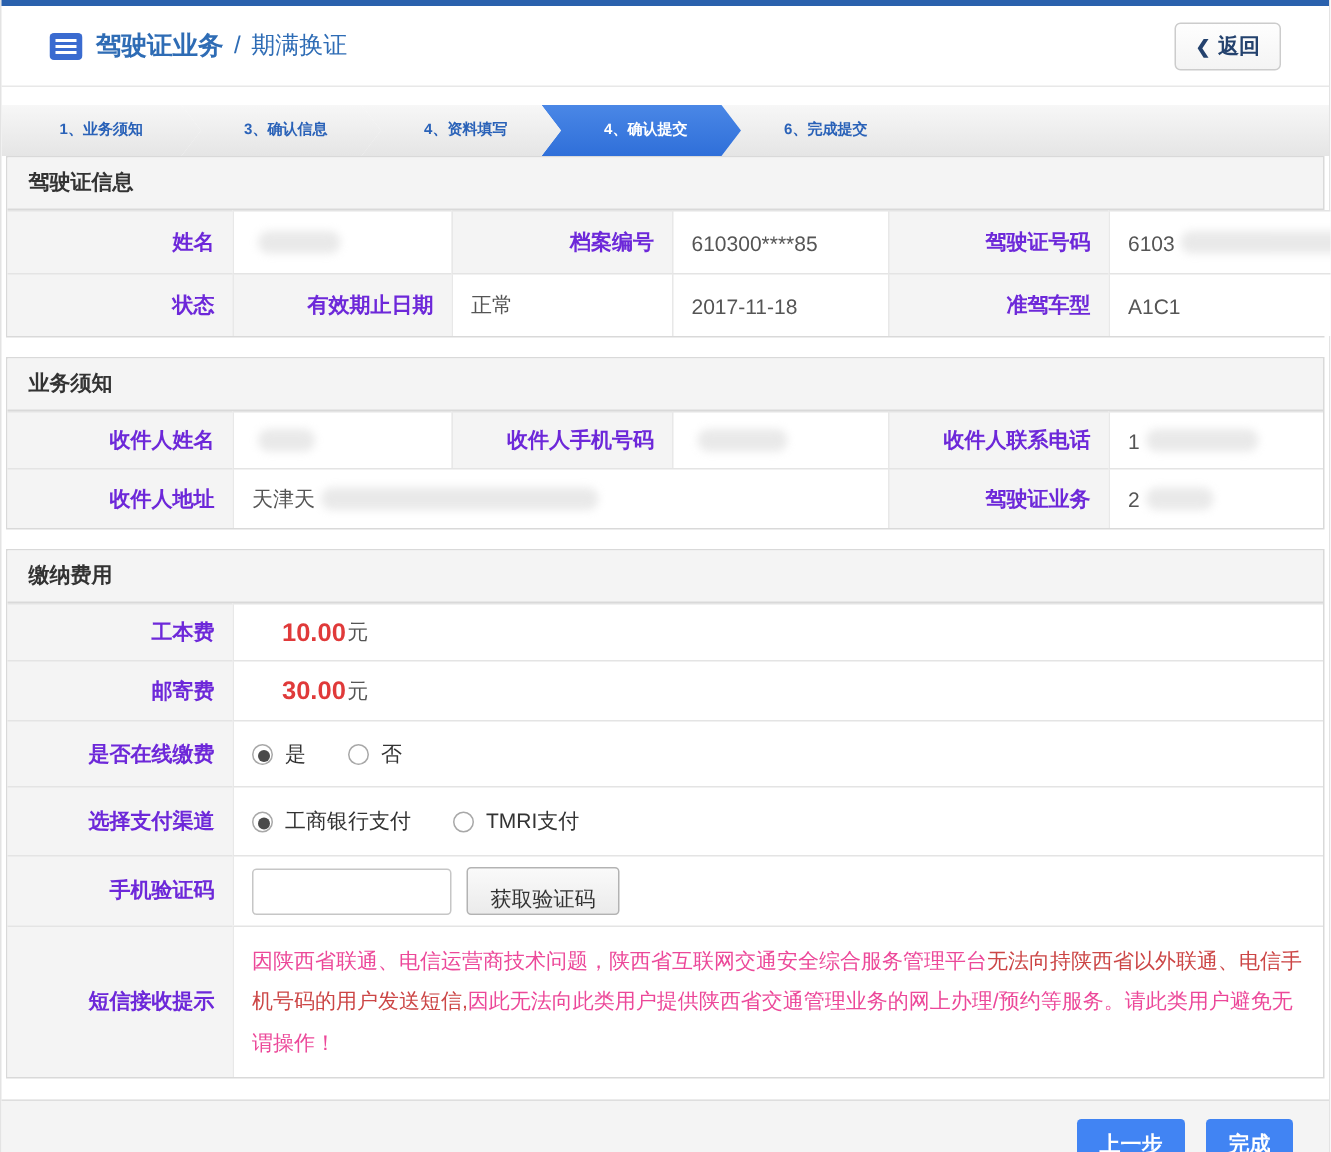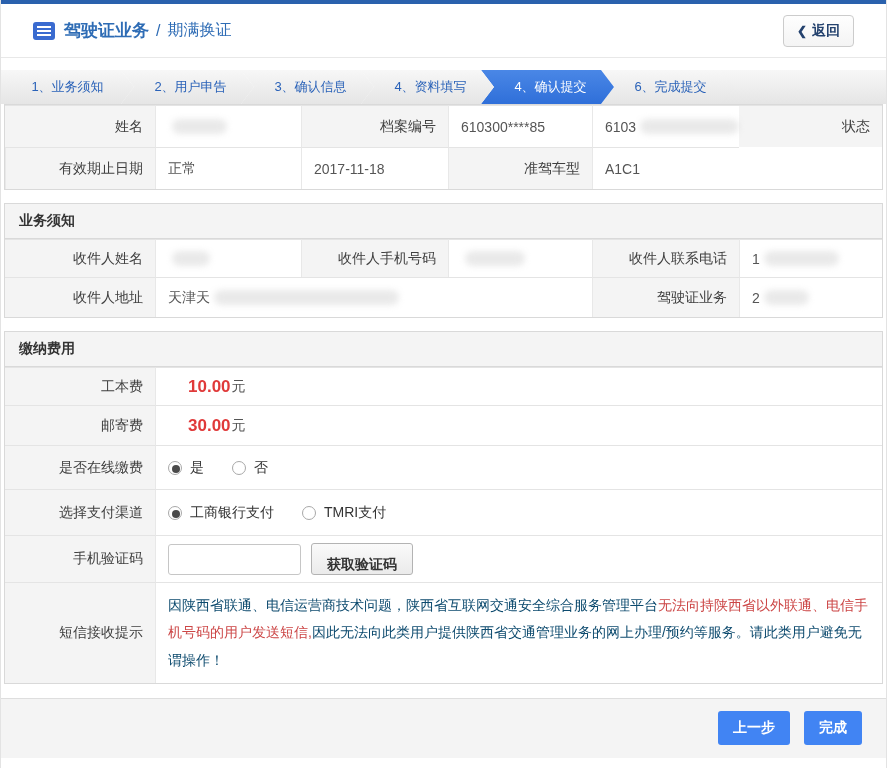--- a/index.html
+++ b/index.html
@@ -35,21 +35,21 @@
     color: #24426e; font-size: 14px; font-weight: bold;
     cursor: pointer;
   }
   .back-chevron { font-size: 12px; margin-right: 5px; font-weight: bold; }
 
   
   .steps { display: flex; margin-top: 12px; height: 34px; overflow: hidden; }
   .step {
     position: relative;
     width: 133px; height: 34px; line-height: 34px;
-    text-align: center; font-size: 13px; font-weight: normal;
+    text-align: center; font-size: 10px; font-weight: bold;
     color: #2a62b8;
     background: linear-gradient(#f7f7f7, #e5e5e5);
     clip-path: polygon(0 0, calc(100% - 13px) 0, 100% 50%, calc(100% - 13px) 100%, 0 100%);
     filter: drop-shadow(2px 0 0 #ffffff);
   }
   .step + .step, .step-filler {
     margin-left: -13px;
     clip-path: polygon(0 0, calc(100% - 13px) 0, 100% 50%, calc(100% - 13px) 100%, 0 100%, 13px 50%);
     padding-left: 6px;
   }
@@ -80,21 +80,21 @@
     min-height: 42px;
     display: flex; align-items: center;
     font-size: 14px;
     border-top: 1px solid #e4e4e4;
     background: #fff;
   }
   .cell.lab {
     background: #f4f4f4;
     justify-content: flex-end;
     padding-right: 12px;
-    font-weight: normal; color: #404040;
+    font-weight: bold; color: #6d28d9;
     text-align: right;
   }
   .cell.val { padding-left: 12px; color: #555; border-left: 1px solid #e8e8e8; }
   .cell.lab.mid { border-left: 1px solid #e8e8e8; }
   .cell.span3 { grid-column: span 3; font-family: Liberation Serif, serif; }
   .h38 { min-height: 38px; } .h40 { min-height: 40px; }
   .h44 { min-height: 44px; } .h46 { min-height: 46px; } .h47 { min-height: 47px; }
 
   
   .blob {
@@ -123,27 +123,27 @@
   
   .captcha-input {
     width: 133px; height: 31px; border: 1px solid #c6c6c6; border-radius: 3px;
     padding: 0 8px; font-size: 14px; margin-right: 10px;
     font-family: "Liberation Sans", "DejaVu Sans", sans-serif;
   }
   .captcha-btn {
     height: 32px; padding: 12px 15px;
     background: linear-gradient(#fafafa, #ebebeb);
     border: 1px solid #b3b3b3; border-radius: 3px;
-    font-size: 14px; font-weight: bold; color: #333; cursor: pointer;
+    font-size: 14px; font-weight: normal; color: #333; cursor: pointer;
     font-family: "Liberation Sans", "DejaVu Sans", sans-serif;
   }
 
   
   .notice-cell { padding: 9px 14px 9px 12px; line-height: 1.95; min-height: 60px; }
-  .notice-light { color: #0c4a6e; }
+  .notice-light { color: #ec4899; }
   .notice-dark  { color: #cc4646; }
 
   
   .footer {
     margin-top: 14px;
     background: #f4f4f4;
     border-top: 1px solid #dedede;
     height: 60px;
     display: flex; align-items: center; justify-content: flex-end;
     padding: 0 24px;
@@ -174,36 +174,37 @@
     <span class="page-subtitle">/</span>
     <span class="page-subtitle">期满换证</span>
     <button class="back-btn">
       <span class="back-chevron">❮</span>
       <span>返回</span>
     </button>
   </div>
 
   <div class="steps">
     <div class="step">1、业务须知</div>
-    <div class="step">2、用户申告</div>
     <div class="step">3、确认信息</div>
     <div class="step">4、资料填写</div>
     <div class="step active">4、确认提交</div>
     <div class="step">6、完成提交</div>
     <div class="step-filler"></div>
   </div>
 
   <div class="section">
+    <div class="section-header">驾驶证信息</div>
     <div class="info-grid">
       <div class="cell lab row1">姓名</div>
       <div class="cell val row1">
           <span class="blob w55"></span>
         </div>
       <div class="cell lab mid row1">档案编号</div>
       <div class="cell val row1">610300****85</div>
+      <div class="cell lab mid row1">驾驶证号码</div>
       <div class="cell val row1">
           <span>6103</span>
           <span class="blob w115"></span>
         </div>
 
       <div class="cell lab">状态</div>
       <div class="cell lab mid">有效期止日期</div>
       <div class="cell val">正常</div>
       <div class="cell val">2017-11-18</div>
       <div class="cell lab mid">准驾车型</div>

